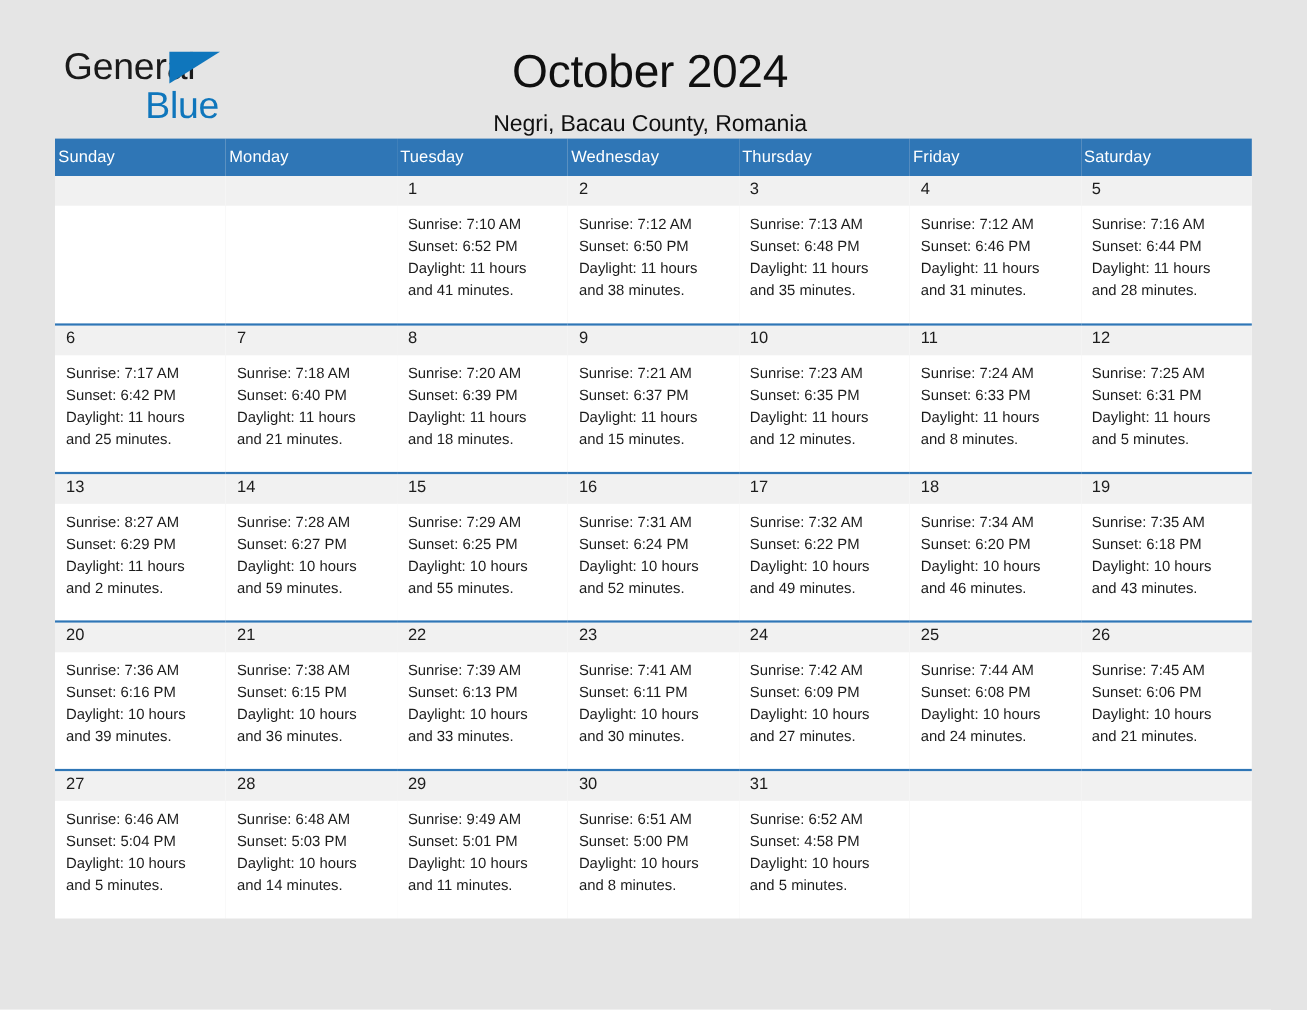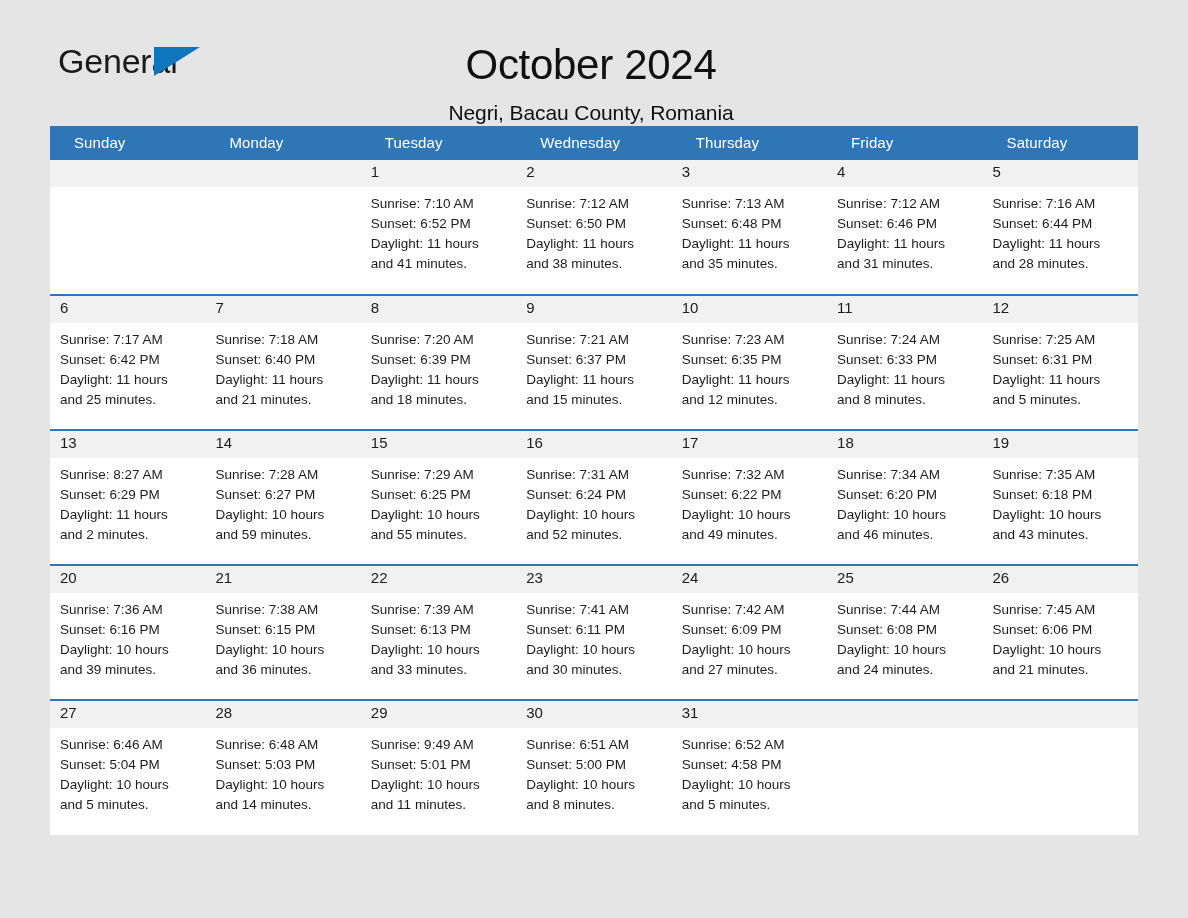--- a/index.html
+++ b/index.html
@@ -90,21 +90,21 @@
     border-collapse: collapse;
     table-layout: fixed;
   }
 
   .calendar thead th {
     background: #2f76b6;
     color: #ffffff;
     font-size: 15px;
     font-weight: 400;
     text-align: left;
-    padding: 8px 0 9px 24px;
+    padding: 8px 0 9px 3px;
     height: 32px;
     letter-spacing: 0.1px;
   }
 
   .calendar tbody td {
     vertical-align: top;
     width: 155.43px;
     height: 135px;
     padding: 0;
     border-top: 2px solid #2f76b6;
@@ -135,20 +135,21 @@
 </head>
 <body>
 
 <div class="page">
 
   <div class="masthead">
 
     <div class="logo">
       <span class="logo-row1">General</span>
       <span class="logo-tri"></span>
+      <span class="logo-row2">Blue</span>
     </div>
 
     <div class="title-block">
       <div class="cal-title">October 2024</div>
       <div class="cal-subtitle">Negri, Bacau County, Romania</div>
     </div>
   </div>
 
   <table class="calendar">
     <thead>

